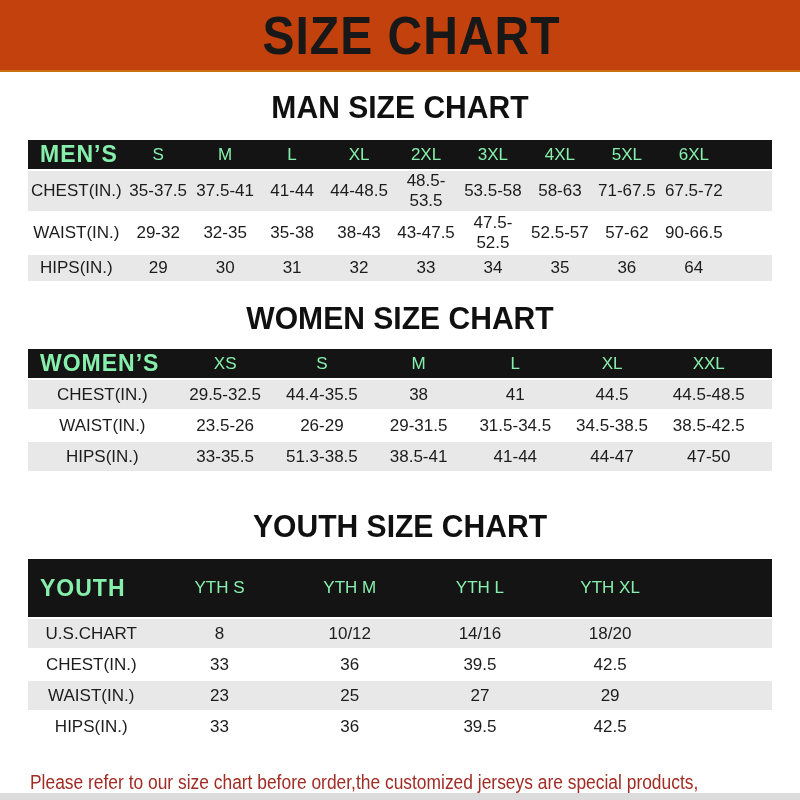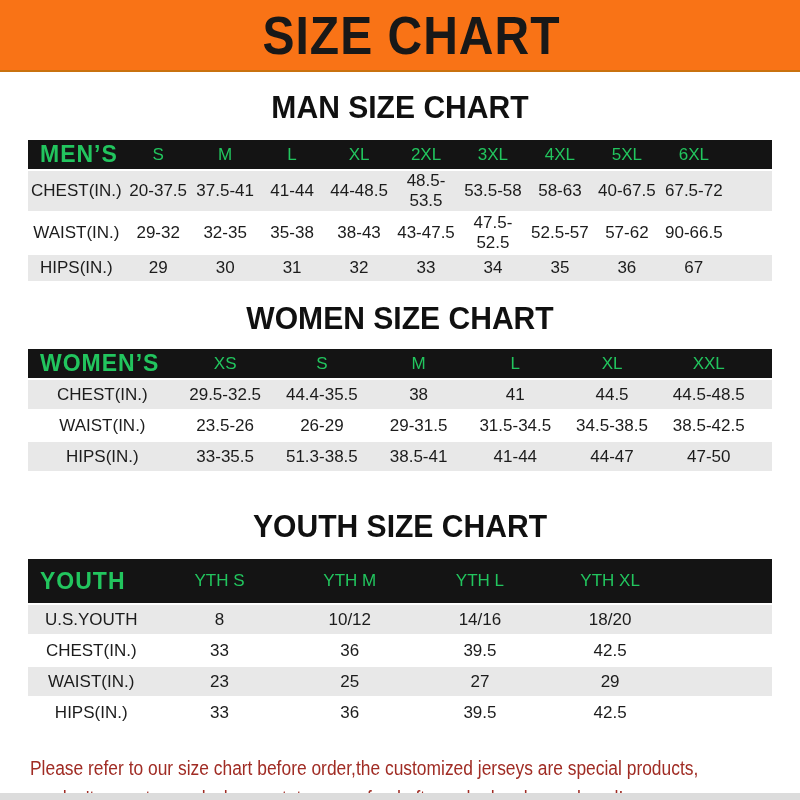--- a/index.html
+++ b/index.html
@@ -51,24 +51,24 @@
   .size-table {
     width: 744px;
     margin: 0 auto;
     border-collapse: collapse;
     table-layout: fixed;
   }
   .t-men   { margin-top: 16px; }
   .t-women { margin-top: 14px; }
   .t-youth { margin-top: 16px; }
 
-  .size-table thead tr { background: #141414; color: #22c55e; margin-top: 35px; }
+  .size-table thead tr { background: #141414; color: #86efac; margin-top: 35px; }
   .t-men thead tr   { height: 30px; }
   .t-women thead tr { height: 28px; }
-  .t-youth thead tr { height: 45px; }
+  .t-youth thead tr { height: 59px; }
 
   .size-table th.header-label {
     text-align: left;
     padding-left: 12px;
     font-size: 23px;
     font-weight: bold;
     letter-spacing: 1px;
     white-space: nowrap;
   }
   .size-table th.col-h {
@@ -111,21 +111,21 @@
     left: 0; right: 0; bottom: 0;
     height: 7px;
     background: #DCDCDC;
   }
 </style>
 </head>
 <body>
 
 <div class="page">
 
-  <header class="banner" style="background: #f97316; padding-left: 23px;">
+  <header class="banner" style="background: #c2410c; padding-left: 23px;">
     <h1 style="color: rgb(24, 24, 24);">SIZE CHART</h1>
   </header>
 
   <section>
     <h2 class="section-title mt-men">MAN SIZE CHART</h2>
     <table class="size-table t-men">
         <colgroup>
           <col style="width: 13%;">
           <col style="width: 9%;">
           <col style="width: 9%;">
@@ -149,28 +149,28 @@
             <th class="col-h">3XL</th>
             <th class="col-h">4XL</th>
             <th class="col-h">5XL</th>
             <th class="col-h">6XL</th>
             <th></th>
           </tr>
         </thead>
         <tbody>
           <tr>
             <td class="row-label">CHEST(IN.)</td>
-            <td>20-37.5</td>
+            <td>35-37.5</td>
             <td>37.5-41</td>
             <td>41-44</td>
             <td>44-48.5</td>
             <td>48.5-53.5</td>
             <td>53.5-58</td>
             <td>58-63</td>
-            <td>40-67.5</td>
+            <td>71-67.5</td>
             <td>67.5-72</td>
             <td></td>
           </tr>
           <tr>
             <td class="row-label">WAIST(IN.)</td>
             <td>29-32</td>
             <td>32-35</td>
             <td>35-38</td>
             <td>38-43</td>
             <td>43-47.5</td>
@@ -183,21 +183,21 @@
           <tr>
             <td class="row-label">HIPS(IN.)</td>
             <td>29</td>
             <td>30</td>
             <td>31</td>
             <td>32</td>
             <td>33</td>
             <td>34</td>
             <td>35</td>
             <td>36</td>
-            <td>67</td>
+            <td>64</td>
             <td></td>
           </tr>
         </tbody>
       </table>
   </section>
 
   <section>
     <h2 class="section-title mt-women">WOMEN SIZE CHART</h2>
     <table class="size-table t-women">
         <colgroup>
@@ -273,21 +273,21 @@
             <th class="header-label">YOUTH</th>
             <th class="col-h">YTH S</th>
             <th class="col-h">YTH M</th>
             <th class="col-h">YTH L</th>
             <th class="col-h">YTH XL</th>
             <th></th>
           </tr>
         </thead>
         <tbody>
           <tr>
-            <td class="row-label">U.S.YOUTH</td>
+            <td class="row-label">U.S.CHART</td>
             <td>8</td>
             <td>10/12</td>
             <td>14/16</td>
             <td>18/20</td>
             <td></td>
           </tr>
           <tr>
             <td class="row-label">CHEST(IN.)</td>
             <td>33</td>
             <td>36</td>

